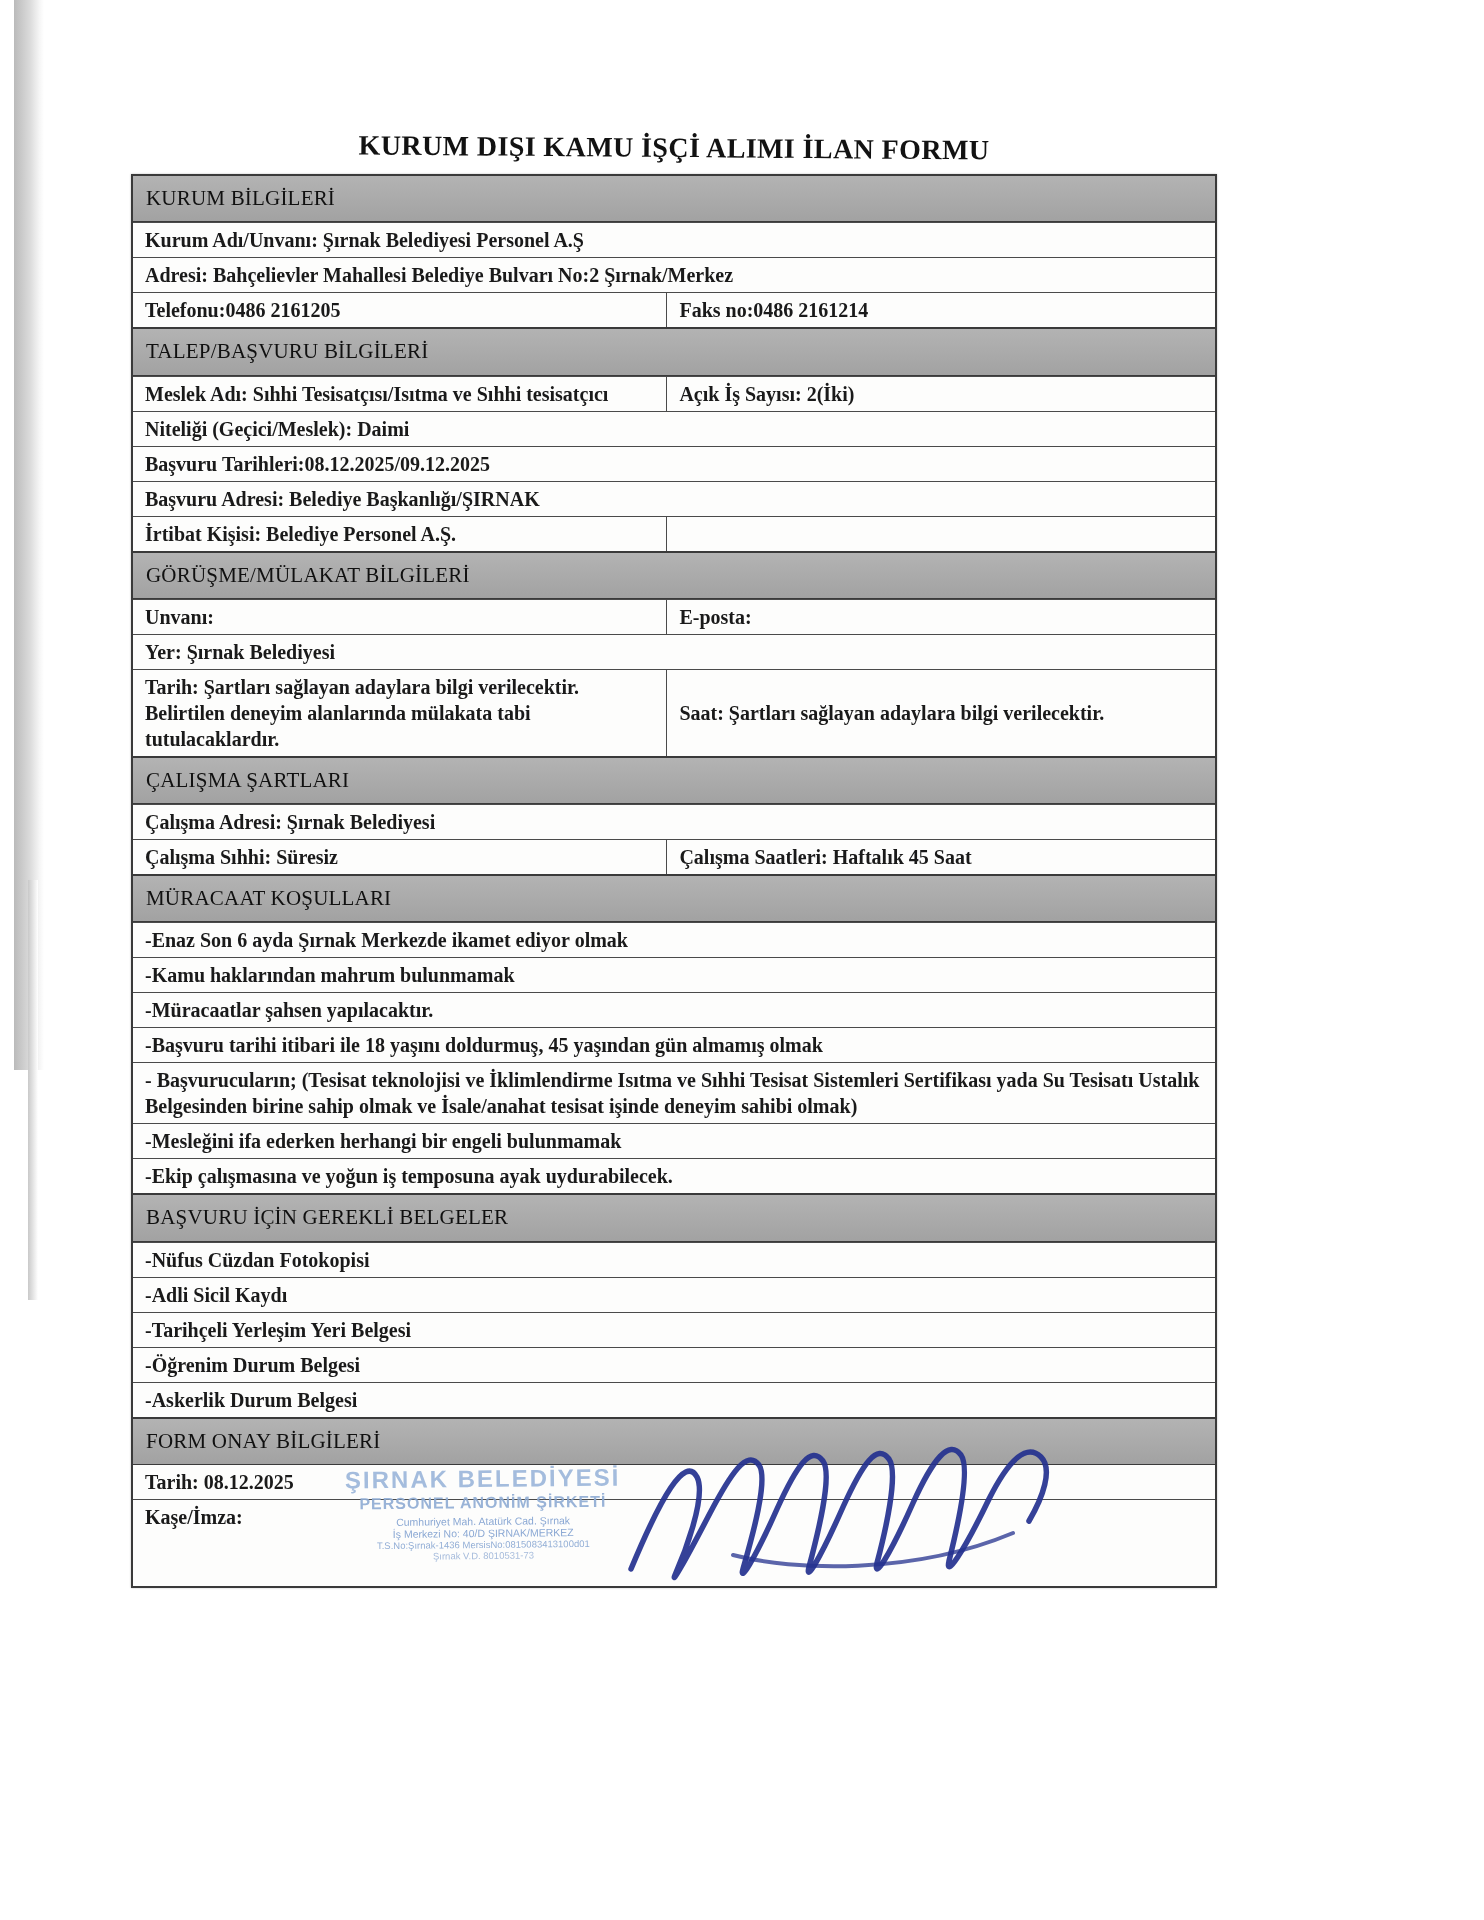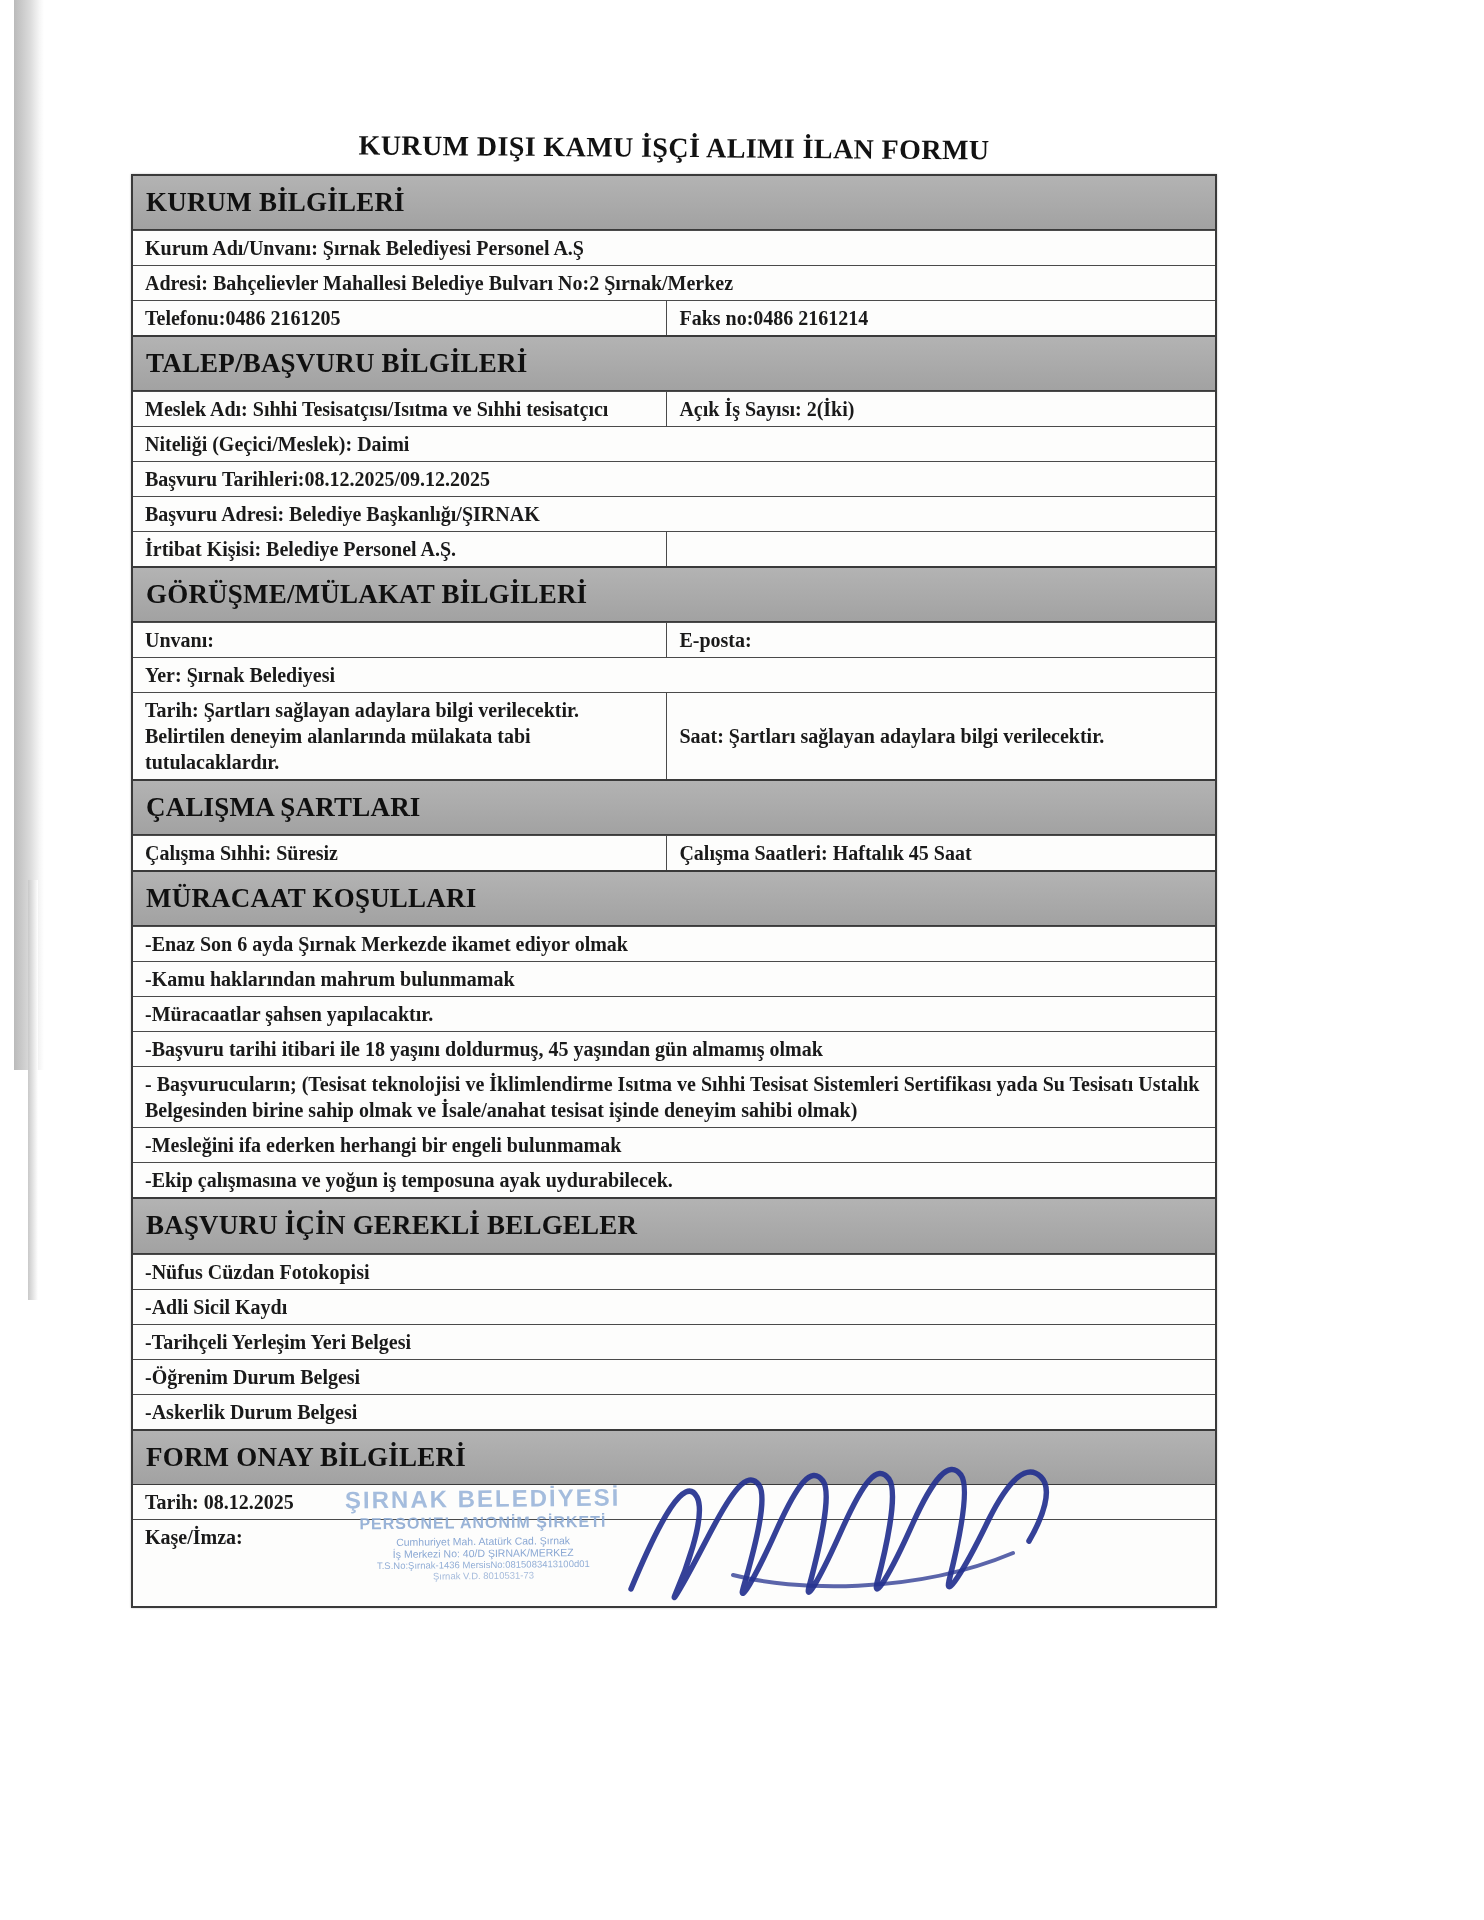--- a/index.html
+++ b/index.html
@@ -40,21 +40,21 @@
     min-height:26px;
   }
   .row:first-child{border-top:none;}
   .row.split{display:flex;padding:0;}
   .cell-l{width:49.3%;padding:4px 12px;box-sizing:border-box;}
   .cell-r{flex:1;border-left:1.6px solid #4a4a4a;padding:4px 12px;box-sizing:border-box;}
   .sec{
     background:linear-gradient(#b3b3b3,#a2a2a2);
     border-top:2px solid #3a3a3a;
     border-bottom:1px solid #3a3a3a;
-    font-size:27px;font-weight:bold;color:#101010;
+    font-size:21px;font-weight:normal;color:#101010;
     padding:9px 13px;
     letter-spacing:.2px;
   }
   .bold-tail{font-weight:bold;margin-top:16px;}
   .onay-rows{position:relative;}
   .row.tall{min-height:78px;}
   .stamp{
     position:absolute;left:200px;top:0px;width:300px;
     text-align:center;color:#86a9d6;opacity:.9;
     transform:rotate(-.6deg);
@@ -111,20 +111,21 @@
       <div class="cell-l">Unvanı:</div>
       <div class="cell-r">E-posta:</div>
     </div>
     <div class="row">Yer: Şırnak Belediyesi</div>
     <div class="row split">
       <div class="cell-l">Tarih: Şartları sağlayan adaylara bilgi verilecektir. Belirtilen deneyim alanlarında mülakata tabi tutulacaklardır.</div>
       <div class="cell-r" style="display:flex;align-items:center;">Saat: Şartları sağlayan adaylara bilgi verilecektir.</div>
     </div>
 
     <div class="row sec">ÇALIŞMA ŞARTLARI</div>
+    <div class="row">Çalışma Adresi: Şırnak Belediyesi</div>
     <div class="row split">
       <div class="cell-l">Çalışma Sıhhi:  Süresiz</div>
       <div class="cell-r">Çalışma Saatleri: Haftalık 45 Saat</div>
     </div>
 
     <div class="row sec">MÜRACAAT KOŞULLARI</div>
     <div class="row">-Enaz Son 6 ayda Şırnak Merkezde ikamet ediyor olmak</div>
     <div class="row">-Kamu haklarından mahrum bulunmamak</div>
     <div class="row">-Müracaatlar şahsen yapılacaktır.</div>
     <div class="row">-Başvuru tarihi itibari ile 18 yaşını doldurmuş, 45 yaşından gün almamış olmak</div>

